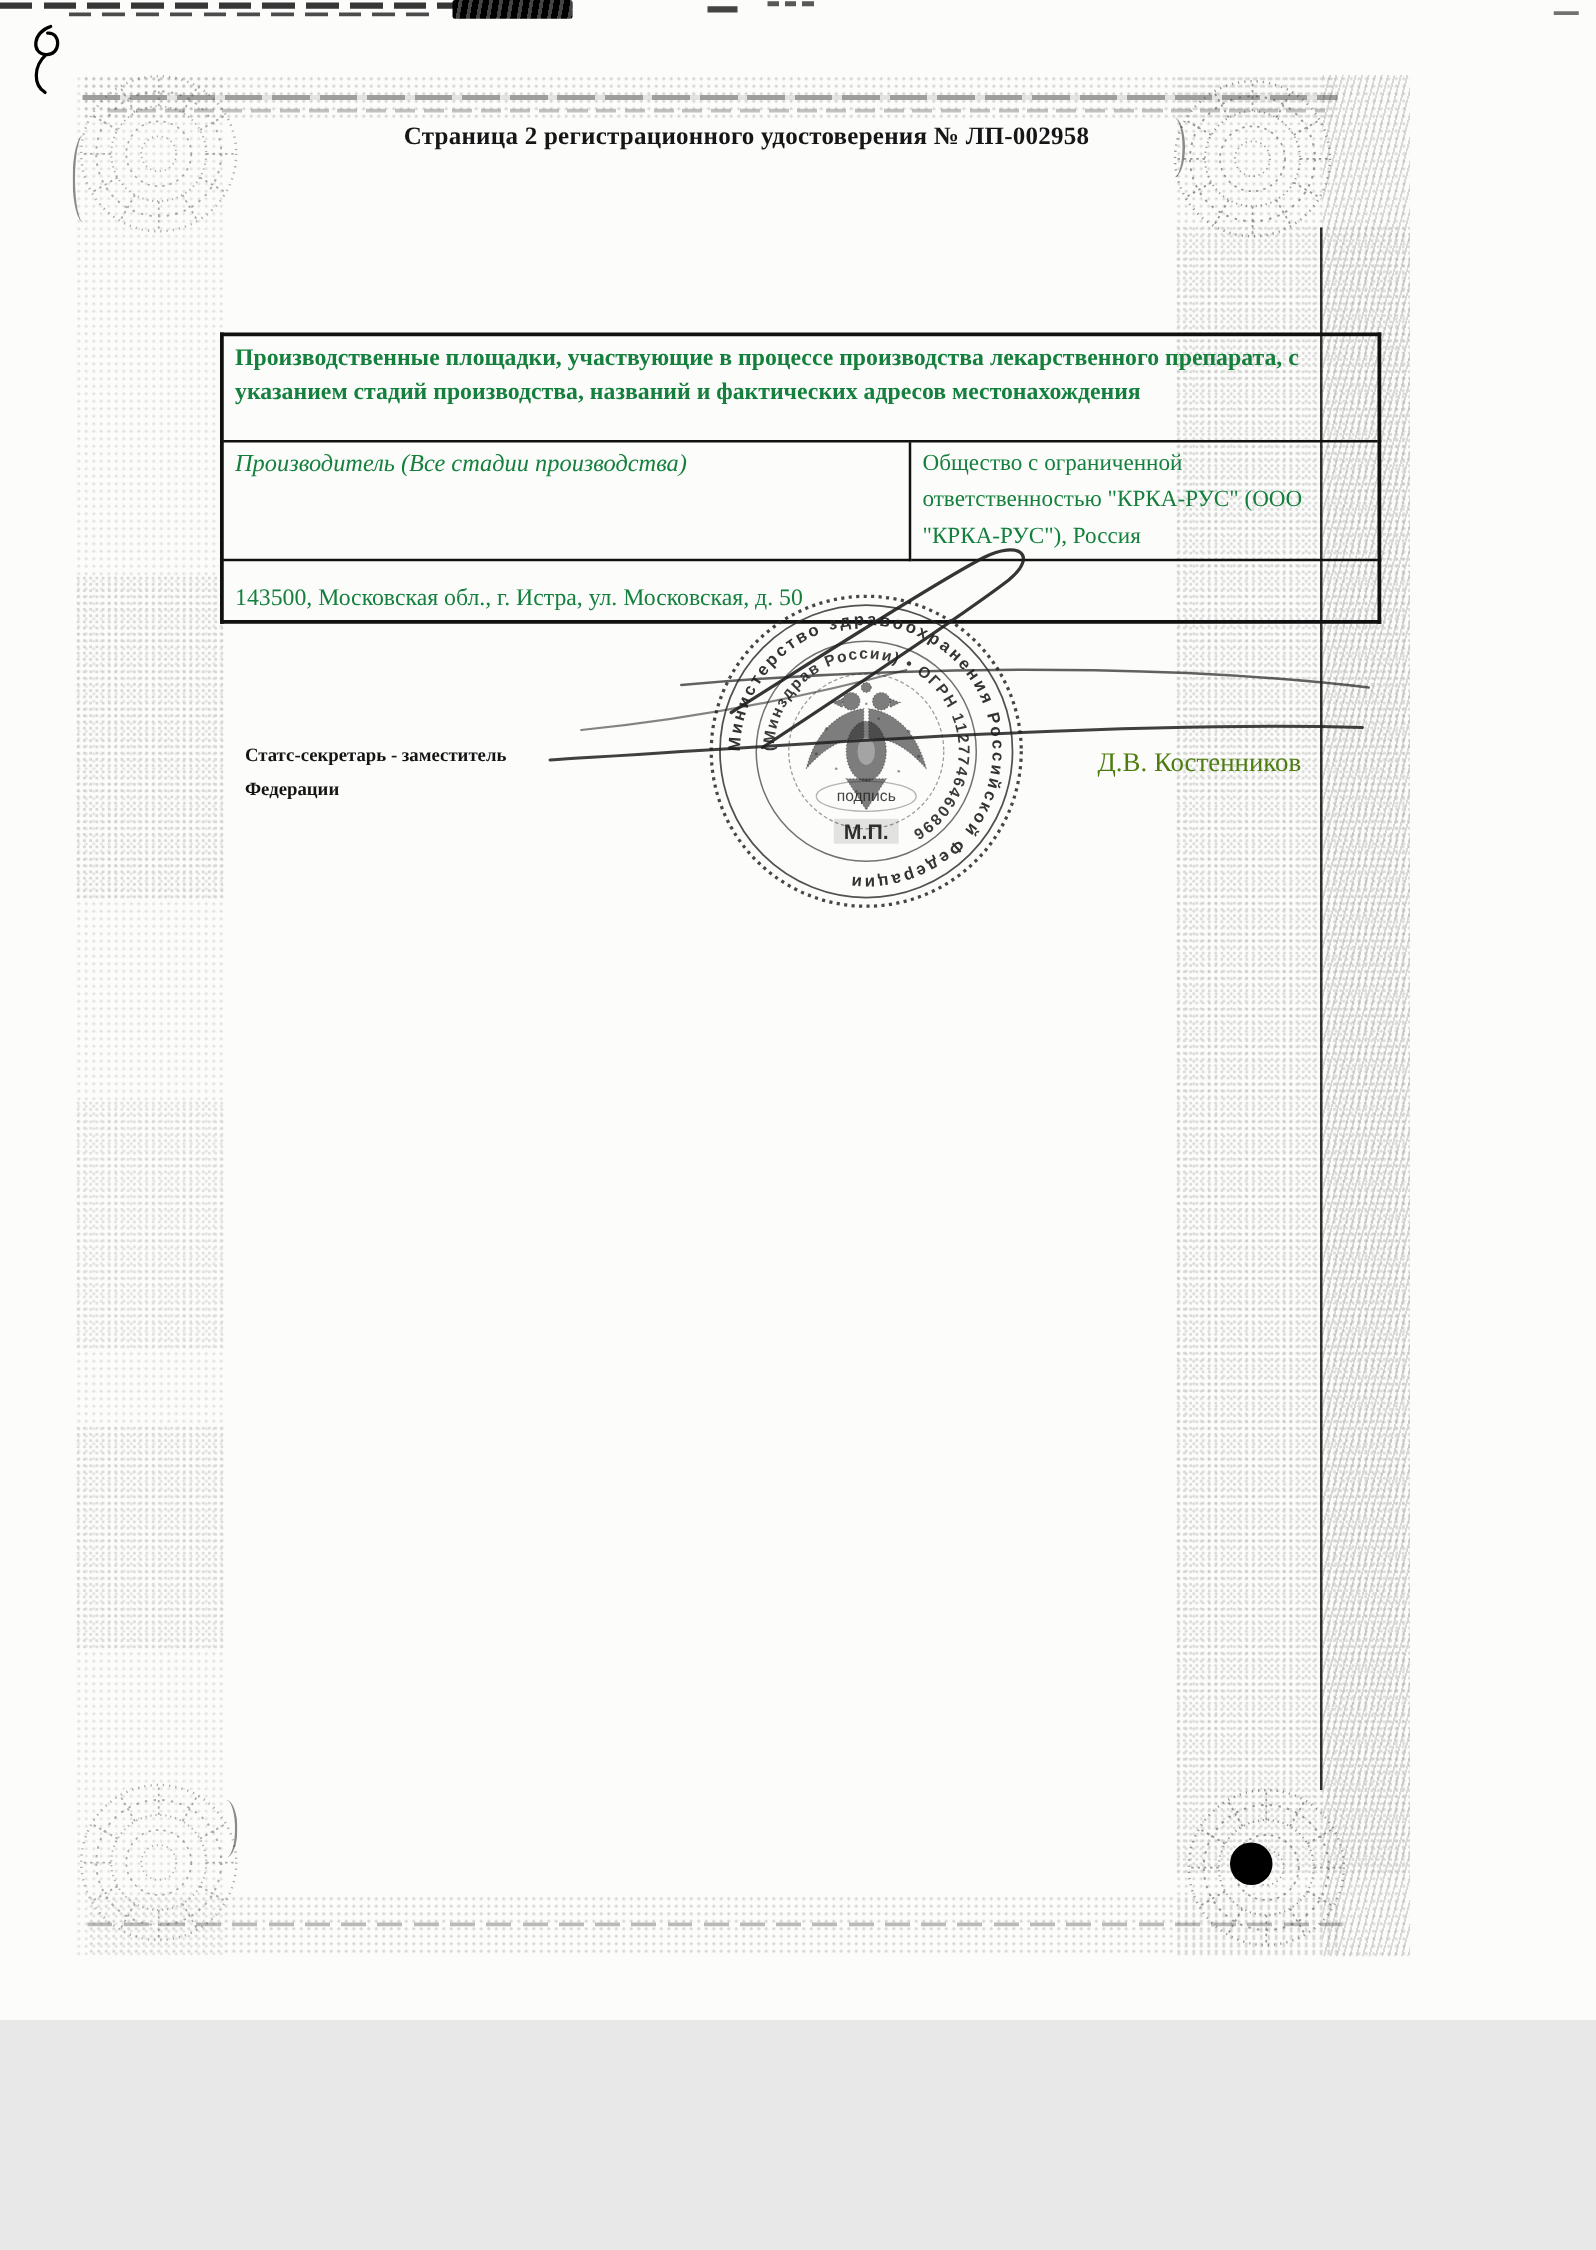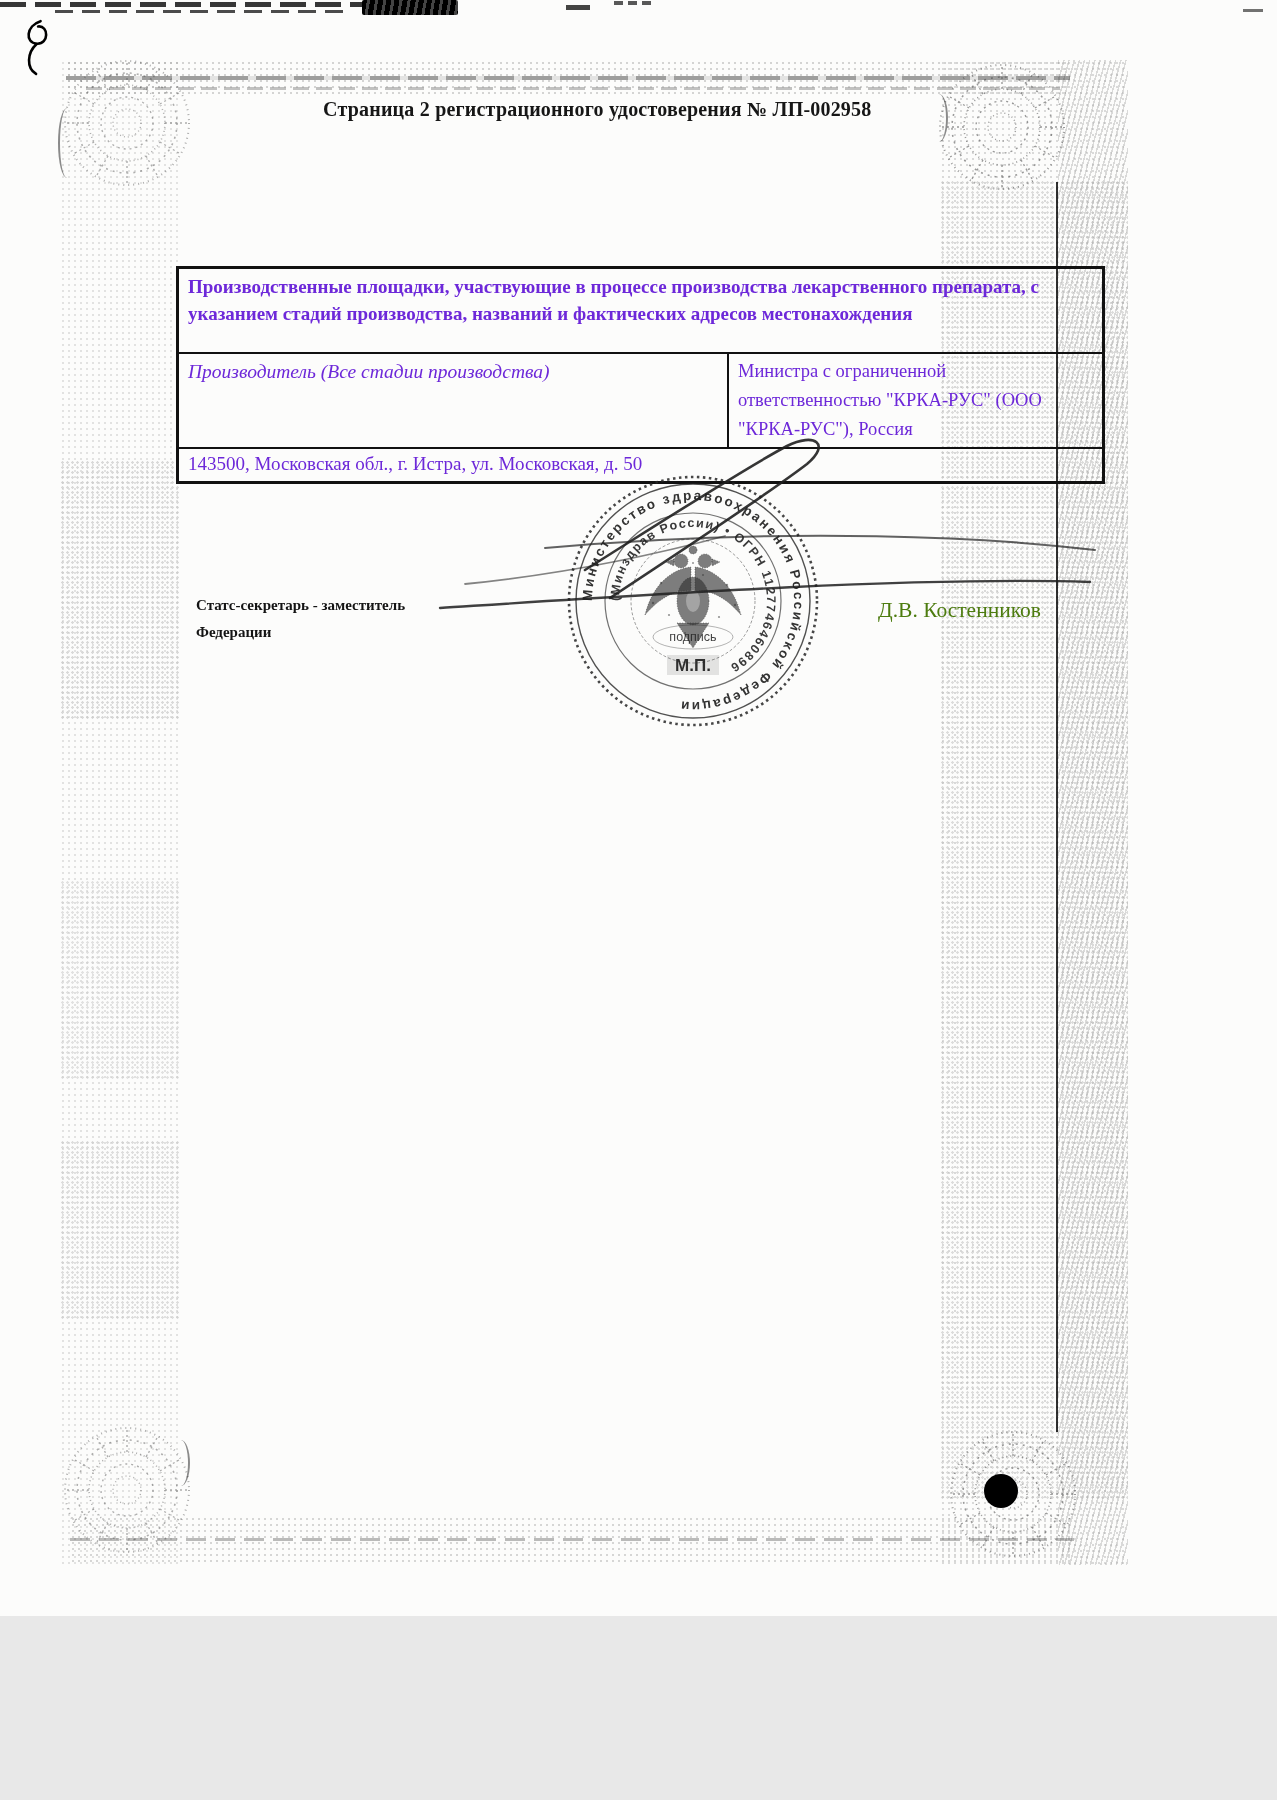--- a/index.html
+++ b/index.html
@@ -40,25 +40,25 @@
   .rosette{position:absolute;width:140px;height:140px;opacity:.55;}
   .arc-mark{position:absolute;width:16px;height:70px;border-left:2px solid rgba(0,0,0,.45);border-radius:50%/50%;}
   .arc-mark.flip{border-left:none;border-right:2px solid rgba(0,0,0,.45);}
   .black-dot{position:absolute;left:984px;top:1474px;width:34px;height:34px;border-radius:50%;background:#000;}
 
   
   .doc-title{position:absolute;left:323px;top:98px;font-size:20px;font-weight:600;
     letter-spacing:.2px;color:#161616;white-space:nowrap;}
   .reg-table{position:absolute;left:176px;top:266px;width:929px;border-collapse:collapse;
     border:3px solid #111;}
-  .reg-table td{border:2.5px solid #111;vertical-align:top;color:#6d28d9;}
+  .reg-table td{border:2.5px solid #111;vertical-align:top;color:#15803d;}
   .cell-head{font-weight:bold;font-size:19px;line-height:27px;padding:4px 9px 7px;height:72px;}
   .cell-producer{font-style:italic;font-size:19.5px;padding:7px 9px;width:530px;height:78px;}
   .cell-company{font-size:18.5px;line-height:29px;padding:3px 9px;}
-  .cell-address{font-size:19px;padding:4px 9px 6px;}
+  .cell-address{font-size:19px;padding:19px 9px 6px;}
   .sig-title{position:absolute;left:196px;top:592px;width:350px;font-weight:bold;
     font-size:15px;line-height:27px;color:#141414;}
   .sig-name{position:absolute;left:878px;top:598px;font-weight:normal;font-size:21.5px;
     color:#4d7c0f;white-space:nowrap;}
   .page-footer{position:absolute;left:516px;top:1779px;font-family:"DejaVu Sans Mono",monospace;
     font-size:27px;font-weight:bold;letter-spacing:2px;color:#000;white-space:nowrap;}
 
   .stamp-wrap{position:absolute;left:557px;top:465px;width:272px;height:272px;}
   .sig-strokes{position:absolute;left:395px;top:408px;width:710px;height:250px;}
   .handwriting{position:absolute;left:12px;top:12px;width:44px;height:66px;}
@@ -144,21 +144,21 @@
 
   <div class="doc-title">Страница 2 регистрационного удостоверения № ЛП-002958</div>
 
   <table class="reg-table">
     <tbody>
         <tr>
       <td class="cell-head" colspan="2">Производственные площадки, участвующие в процессе производства лекарственного препарата, с указанием стадий производства, названий и фактических адресов местонахождения</td>
     </tr>
     <tr>
       <td class="cell-producer">Производитель (Все стадии производства)</td>
-      <td class="cell-company">Министра с ограниченной ответственностью "КРКА-РУС" (ООО "КРКА-РУС"), Россия</td>
+      <td class="cell-company">Общество с ограниченной ответственностью "КРКА-РУС" (ООО "КРКА-РУС"), Россия</td>
     </tr>
     <tr>
       <td class="cell-address" colspan="2">143500, Московская обл., г. Истра, ул. Московская, д. 50</td>
     </tr>
   </tbody>
     </table>
 
   <div class="sig-title">
     <div>Статс-секретарь - заместитель</div>
     <div>Федерации</div>

